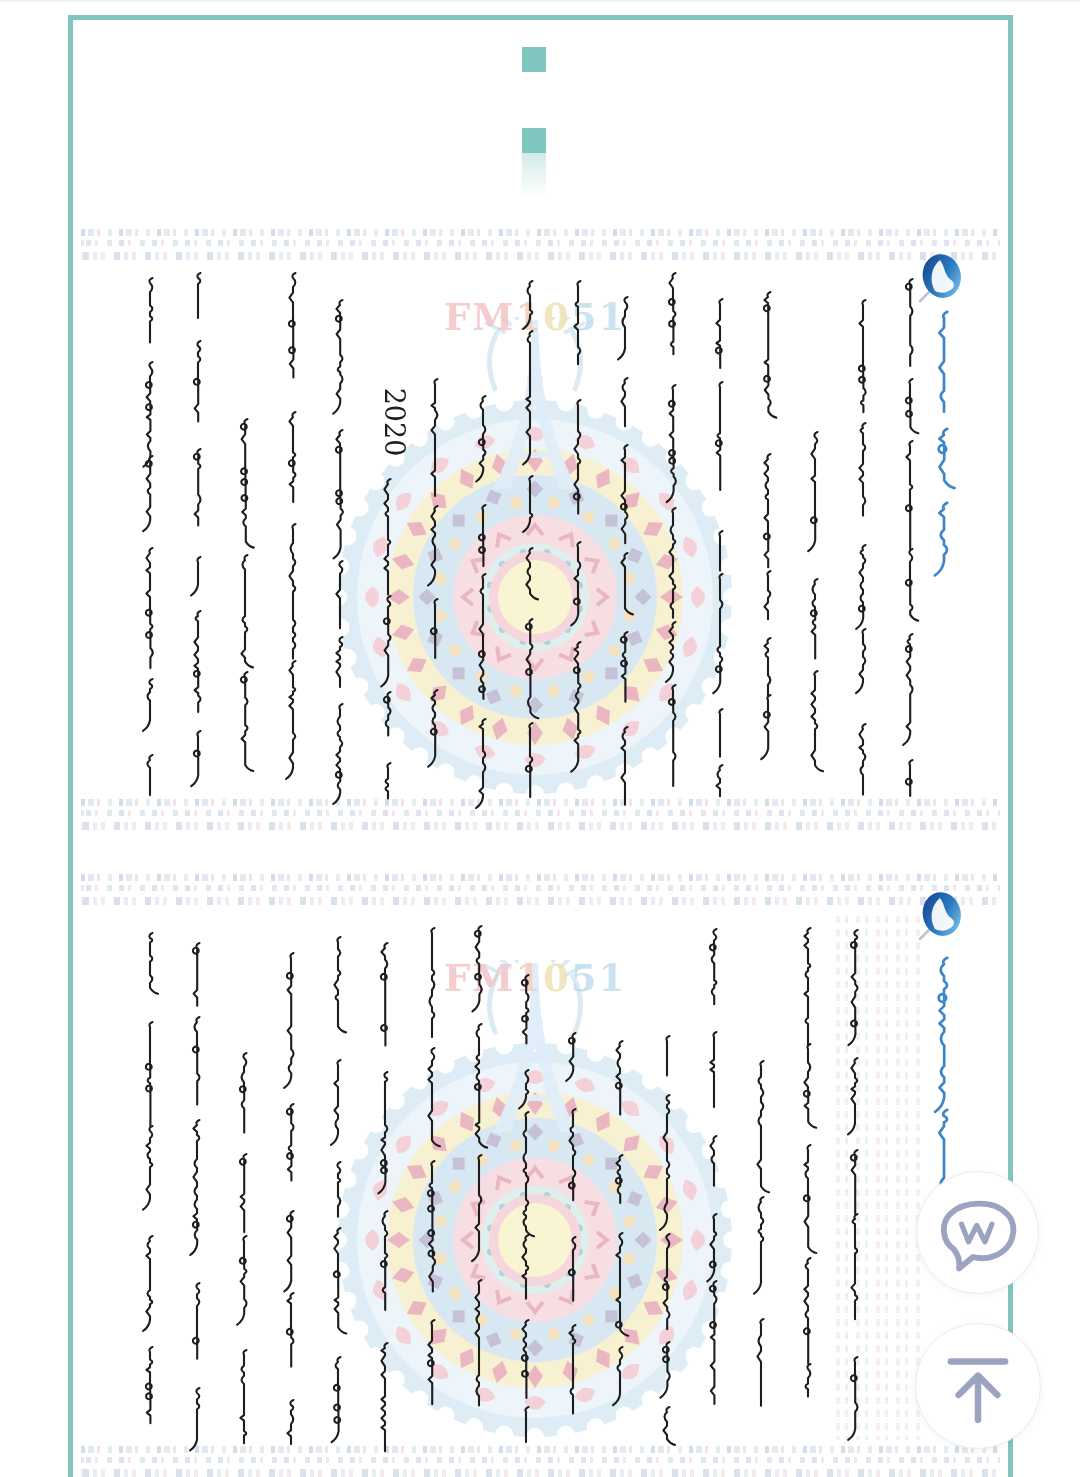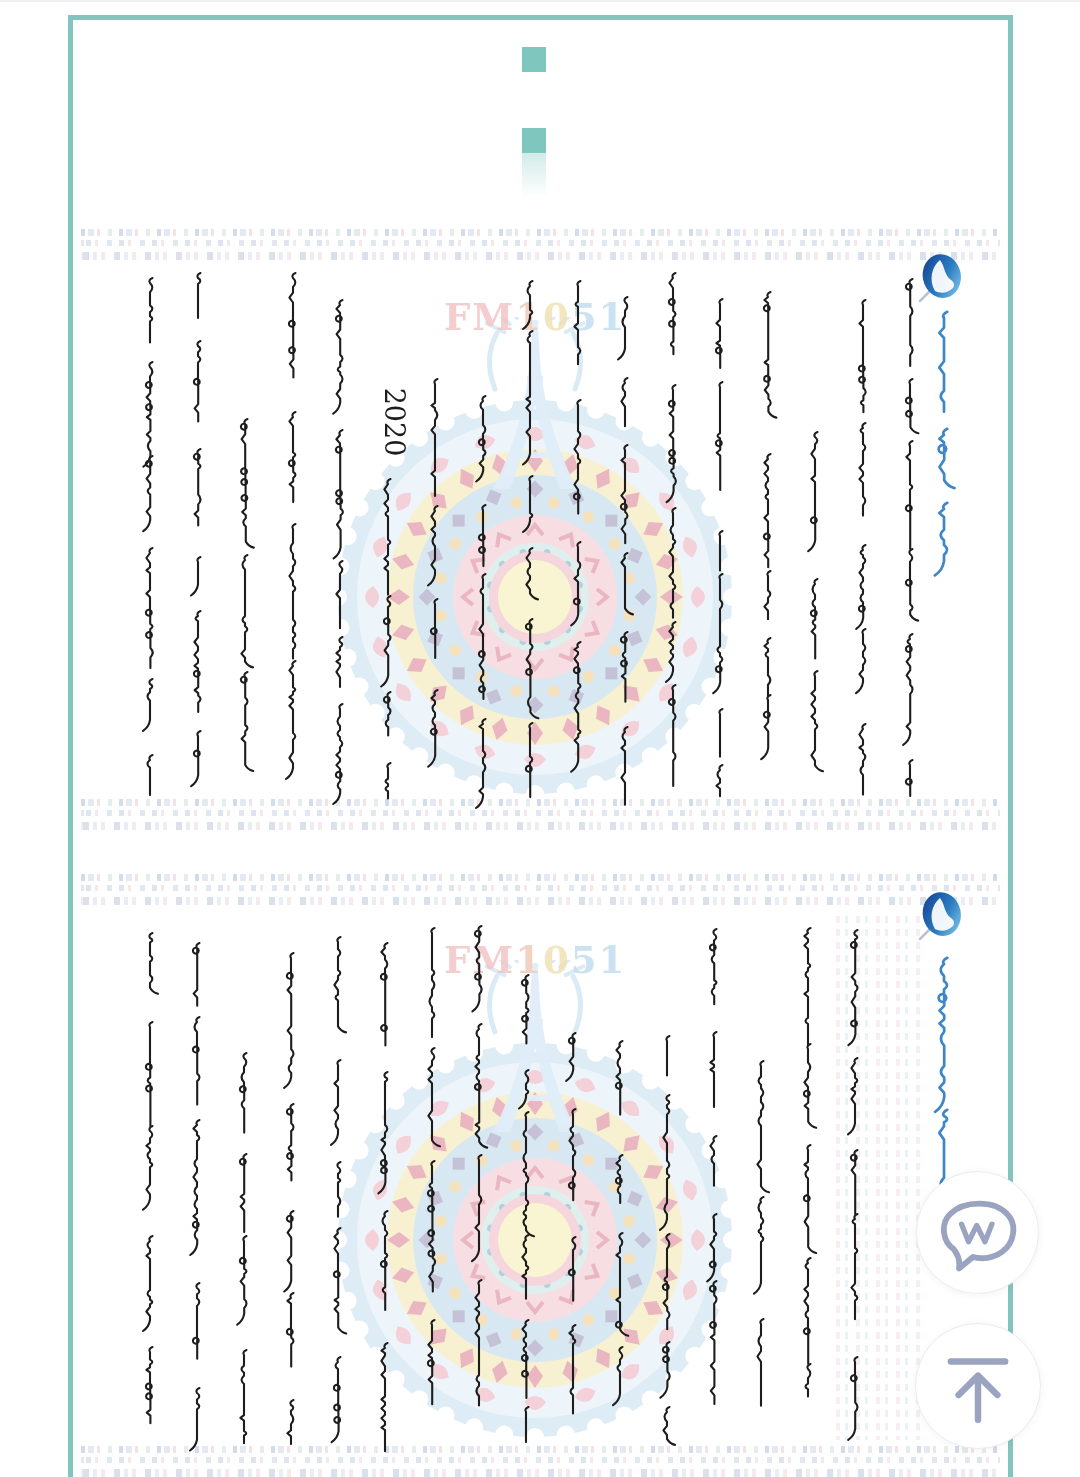--- a/index.html
+++ b/index.html
@@ -15,21 +15,21 @@
             background:linear-gradient(var(--sq,#7fc6bf),rgba(255,255,255,0));opacity:.35;}
   
   .page-image{position:absolute;left:73px;width:935px;margin:0;background:#fff;overflow:hidden;}
   #img1{top:225px;height:610px;}
   #img2{top:868px;height:609px;}
   .mandala-slot{position:absolute;left:262px;top:172px;width:400px;height:400px;}
   .tower-slot{position:absolute;left:357px;top:92px;width:210px;height:180px;}
   .fm-text{position:absolute;left:312px;top:70px;width:300px;text-align:center;
            font-family:"DejaVu Serif",serif;font-weight:700;font-size:37px;letter-spacing:2px;
            opacity:.85;user-select:none;}
-  #img2 .fm-text{top:70px;}
+  #img2 .fm-text{top:88px;}
   .year-label{position:absolute;left:276px;top:151px;width:92px;height:92px;
               display:flex;align-items:center;justify-content:center;
               font-family:"DejaVu Serif",serif;font-size:27px;color:#1d1d1d;
               transform:rotate(90deg);}
   .logo-slot{position:absolute;left:845px;top:25px;width:48px;height:54px;}
   #img2 .logo-slot{top:20px;}
   .script-cols{position:absolute;left:0;top:0;right:0;bottom:0;}
   .script-cols svg,.header-col svg{position:absolute;overflow:visible;}
   .header-col{position:absolute;left:856px;top:84px;width:30px;height:272px;}
   #img2 .header-col{top:87px;height:238px;}

